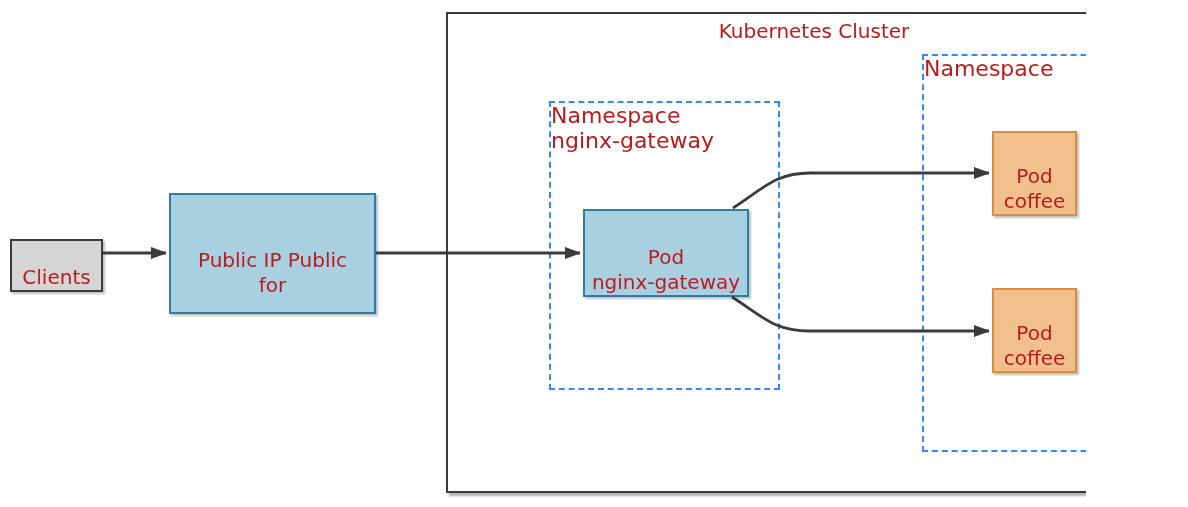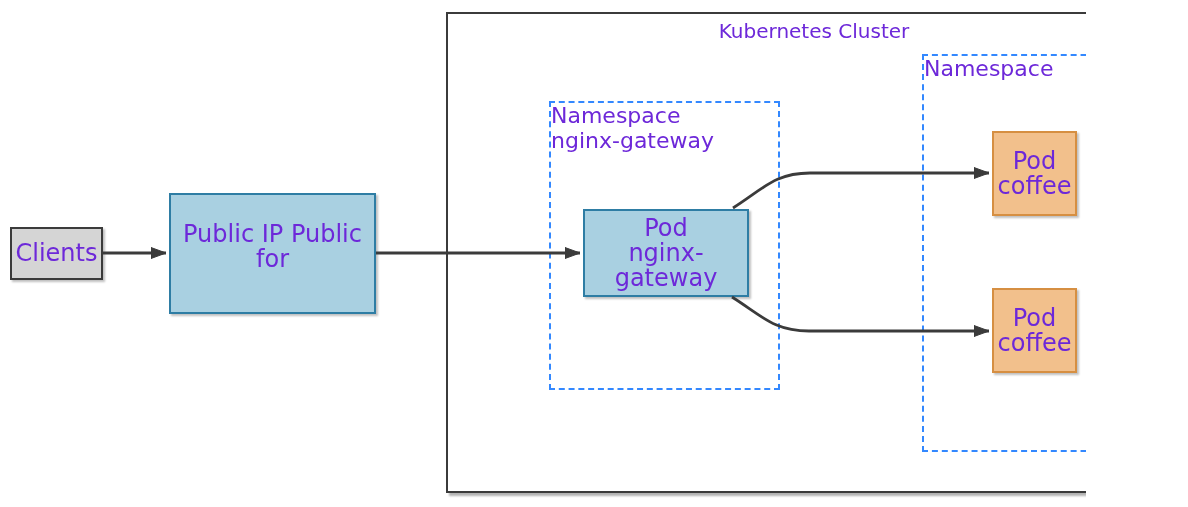--- a/index.html
+++ b/index.html
@@ -7,46 +7,47 @@
     padding: 0;
     background: #ffffff;
     font-family: "DejaVu Sans", "Liberation Sans", sans-serif;
   }
   .canvas {
     position: relative;
     width: 1086px;
     height: 507px;
     background: #ffffff;
     overflow: hidden;
-    color: #6d28d9;
+    color: #b91c1c;
   }
   .arrow-layer {
     position: absolute;
     left: 0; top: 0;
     width: 1188px;
     height: 507px;
     pointer-events: none;
     z-index: 3;
   }
   .node {
     position: absolute;
     display: flex;
     flex-direction: column;
     align-items: center;
-    justify-content: center;
+    justify-content: flex-end;
     text-align: center;
-    font-size: 24px;
+    font-size: 20px;
     line-height: 25px;
     box-sizing: border-box;
     z-index: 2;
   }
   .node-gray {
     background: #d5d5d5;
     border: 2px solid #3b3b3b;
     box-shadow: 2px 2px 2px rgba(0,0,0,0.25);
+    margin-top: 12px;
   }
   .node-blue {
     background: #a9d0e1;
     border: 2px solid #2e7da4;
     box-shadow: 2px 2px 2px rgba(0,0,0,0.25);
   }
   .node-orange {
     background: #f2c08c;
     border: 2px solid #d68f42;
     box-shadow: 2px 2px 2px rgba(0,0,0,0.25);

